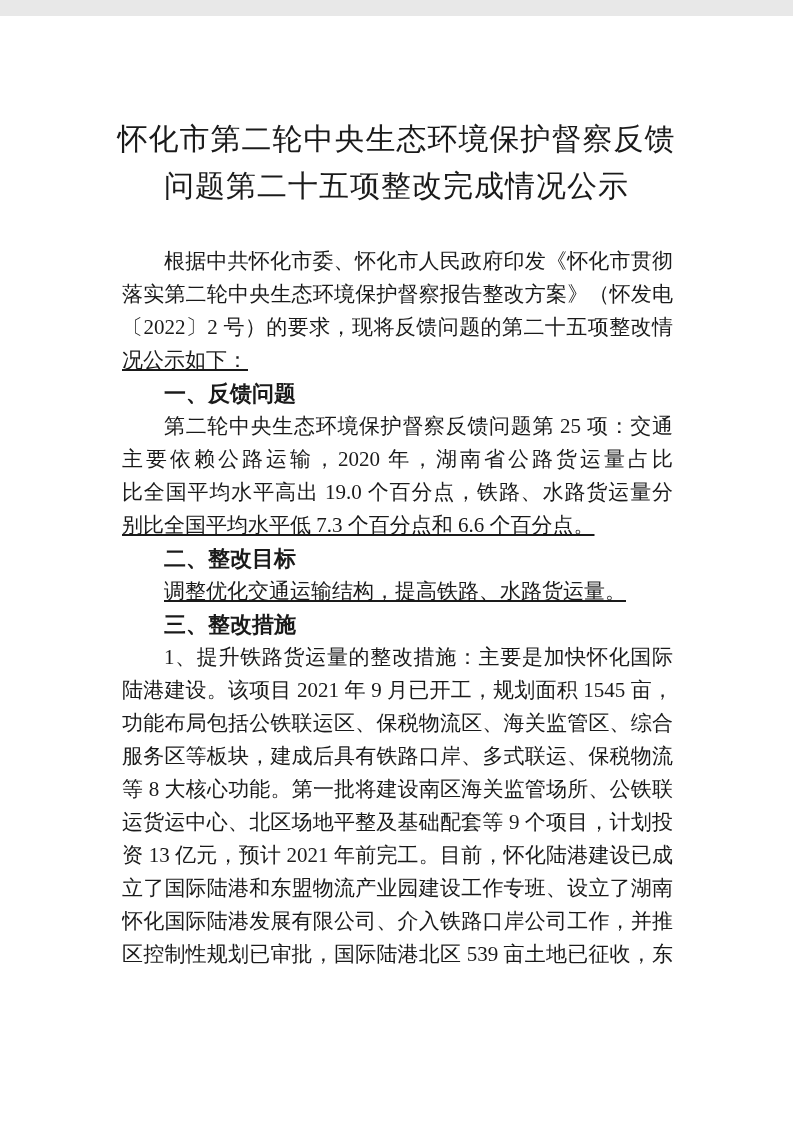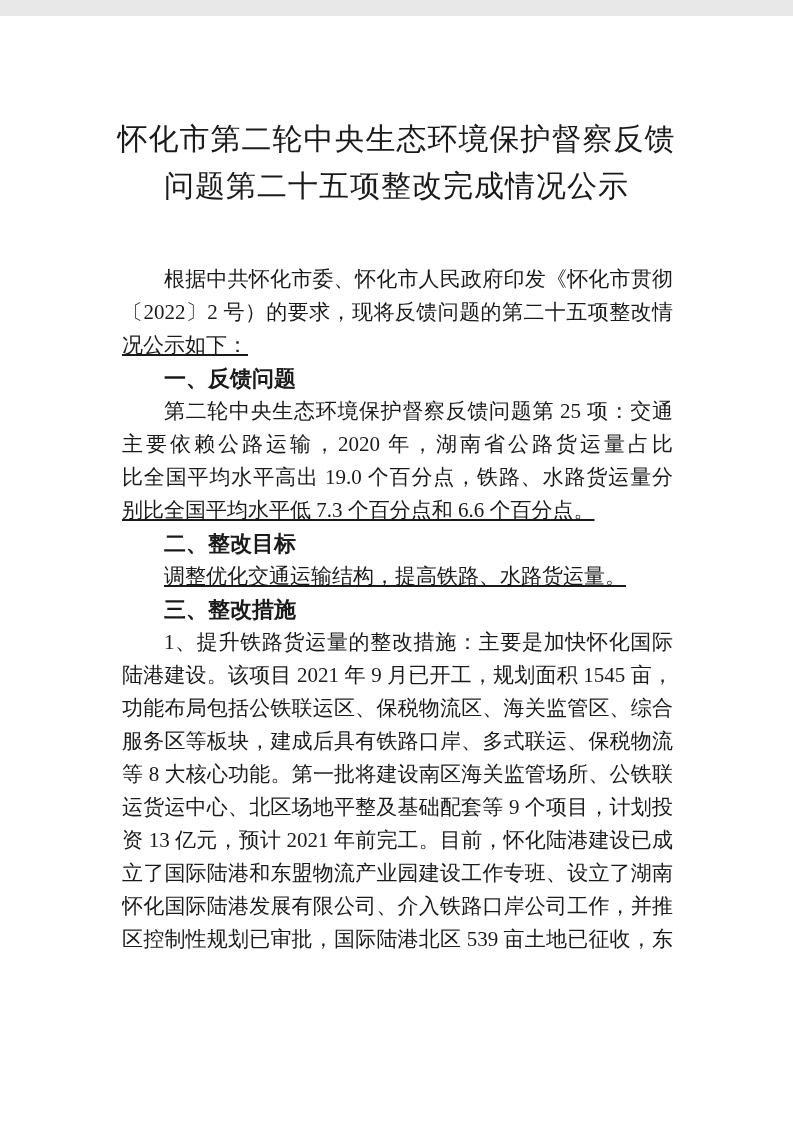--- a/index.html
+++ b/index.html
@@ -27,21 +27,21 @@
     line-height: 47px;
     font-weight: 500;
     letter-spacing: 1px;
   }
   .title-line {
     height: 47px;
     overflow: hidden;
   }
   .body-block {
     position: absolute;
-    top: 247px;
+    top: 229px;
     left: 122px;
     width: 551px;
     font-size: 21px;
     line-height: 33px;
   }
   .line {
     height: 33px;
     overflow: hidden;
     text-align: justify;
     text-align-last: justify;
@@ -64,20 +64,21 @@
 </head>
 <body>
 
 <div class="page">
   <div class="title-block">
       <div class="title-line">怀化市第二轮中央生态环境保护督察反馈</div>
       <div class="title-line">问题第二十五项整改完成情况公示</div>
     </div>
   <div class="body-block">
       <div class="line first">根据中共怀化市委、怀化市人民政府印发《怀化市贯彻</div>
+      <div class="line">落实第二轮中央生态环境保护督察报告整改方案》（怀发电</div>
       <div class="line">〔2022〕2 号）的要求，现将反馈问题的第二十五项整改情</div>
       <div class="line end">况公示如下：</div>
       <div class="line heading first">一、反馈问题</div>
       <div class="line first">第二轮中央生态环境保护督察反馈问题第 25 项：交通</div>
       <div class="line">主要依赖公路运输，2020 年，湖南省公路货运量占比 87.4%，</div>
       <div class="line">比全国平均水平高出 19.0 个百分点，铁路、水路货运量分</div>
       <div class="line end">别比全国平均水平低 7.3 个百分点和 6.6 个百分点。</div>
       <div class="line heading first">二、整改目标</div>
       <div class="line first end">调整优化交通运输结构，提高铁路、水路货运量。</div>
       <div class="line heading first">三、整改措施</div>

